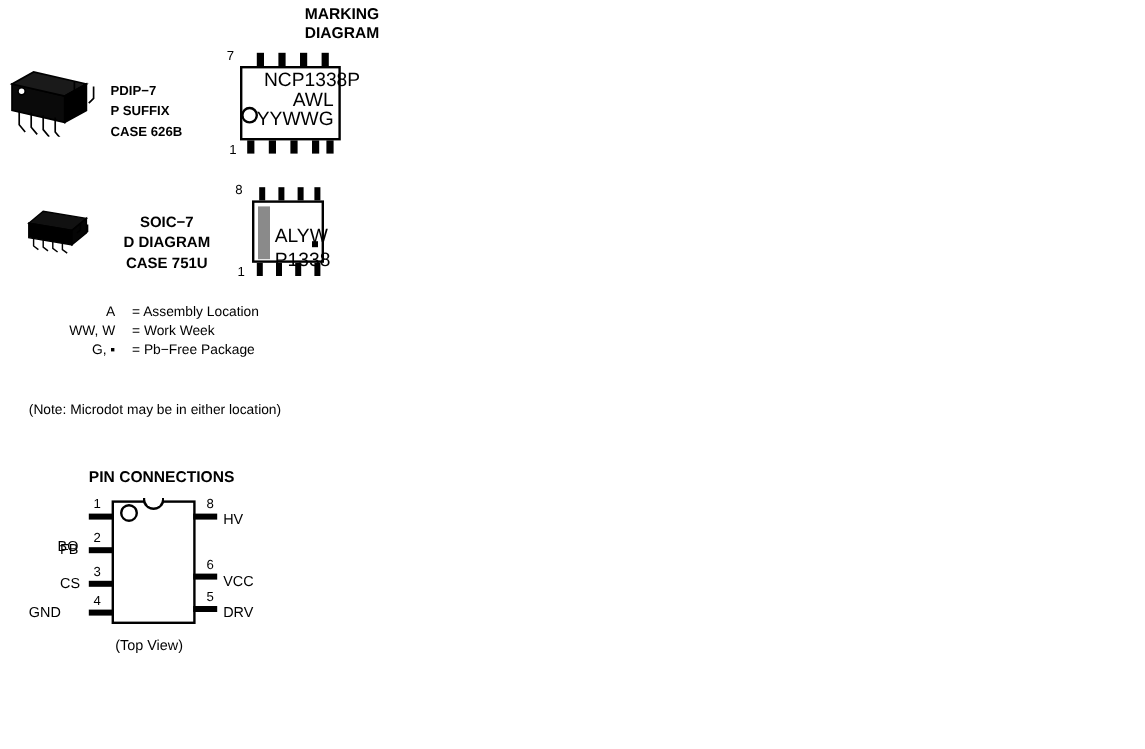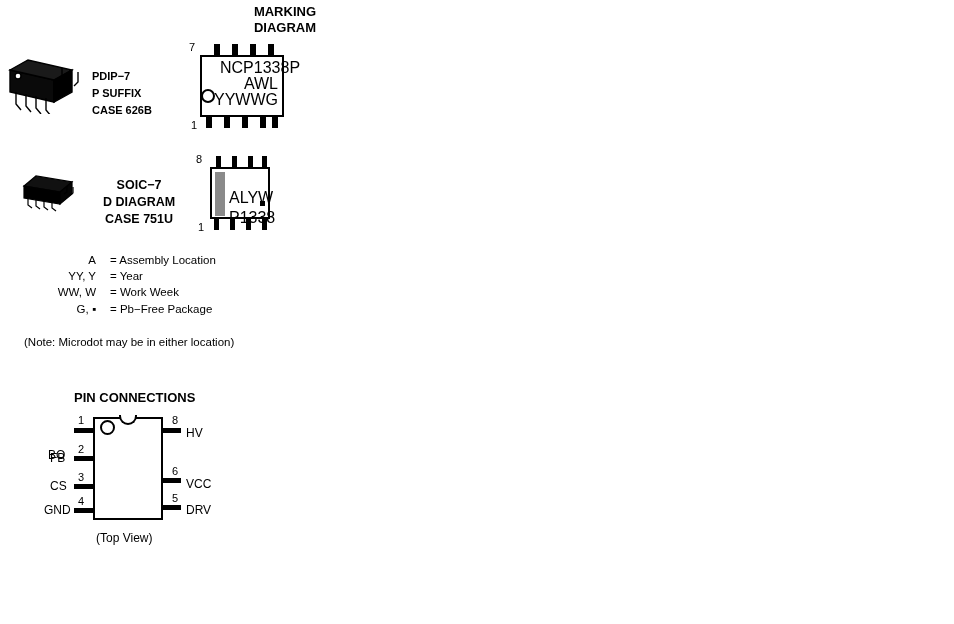--- a/index.html
+++ b/index.html
@@ -293,24 +293,20 @@
 <div class="pin-num" id="soic-pin1">1</div>
 
 <div class="abs" id="legend">
   <table>
     <tbody>
       <tr>
         <td class="key">A</td>
         <td class="val">= Assembly Location</td>
       </tr>
       <tr>
-        <td class="key">YY, Y</td>
-        <td class="val">= Year</td>
-      </tr>
-      <tr>
         <td class="key">WW, W</td>
         <td class="val">= Work Week</td>
       </tr>
       <tr>
         <td class="key">G, ▪</td>
         <td class="val">= Pb−Free Package</td>
       </tr>
     </tbody>
   </table>
 </div>
@@ -336,21 +332,21 @@
 </div>
 
 <div class="pc-num" style="left:78px; top:414px;">1</div>
 <div class="pc-num" style="left:78px; top:443px;">2</div>
 <div class="pc-num" style="left:78px; top:471px;">3</div>
 <div class="pc-num" style="left:78px; top:495px;">4</div>
 
 <div class="pc-label" style="left:48px; top:423px;margin-top:25px;">BO</div>
 <div class="pc-label" style="left:50px; top:451px;">FB</div>
 <div class="pc-label" style="left:50px; top:479px;">CS</div>
-<div class="pc-label" style="left:44px; top:503px;">GND</div>
+<div class="pc-label" style="left:24px; top:503px;">GND</div>
 
 <div class="pc-num" style="left:172px; top:414px;">8</div>
 <div class="pc-num" style="left:172px; top:465px;">6</div>
 <div class="pc-num" style="left:172px; top:492px;">5</div>
 
 <div class="pc-label" style="left:186px; top:426px;">HV</div>
 <div class="pc-label" style="left:186px; top:477px;">VCC</div>
 <div class="pc-label" style="left:186px; top:503px;">DRV</div>
 
 <div class="abs" id="topview">(Top View)</div>

